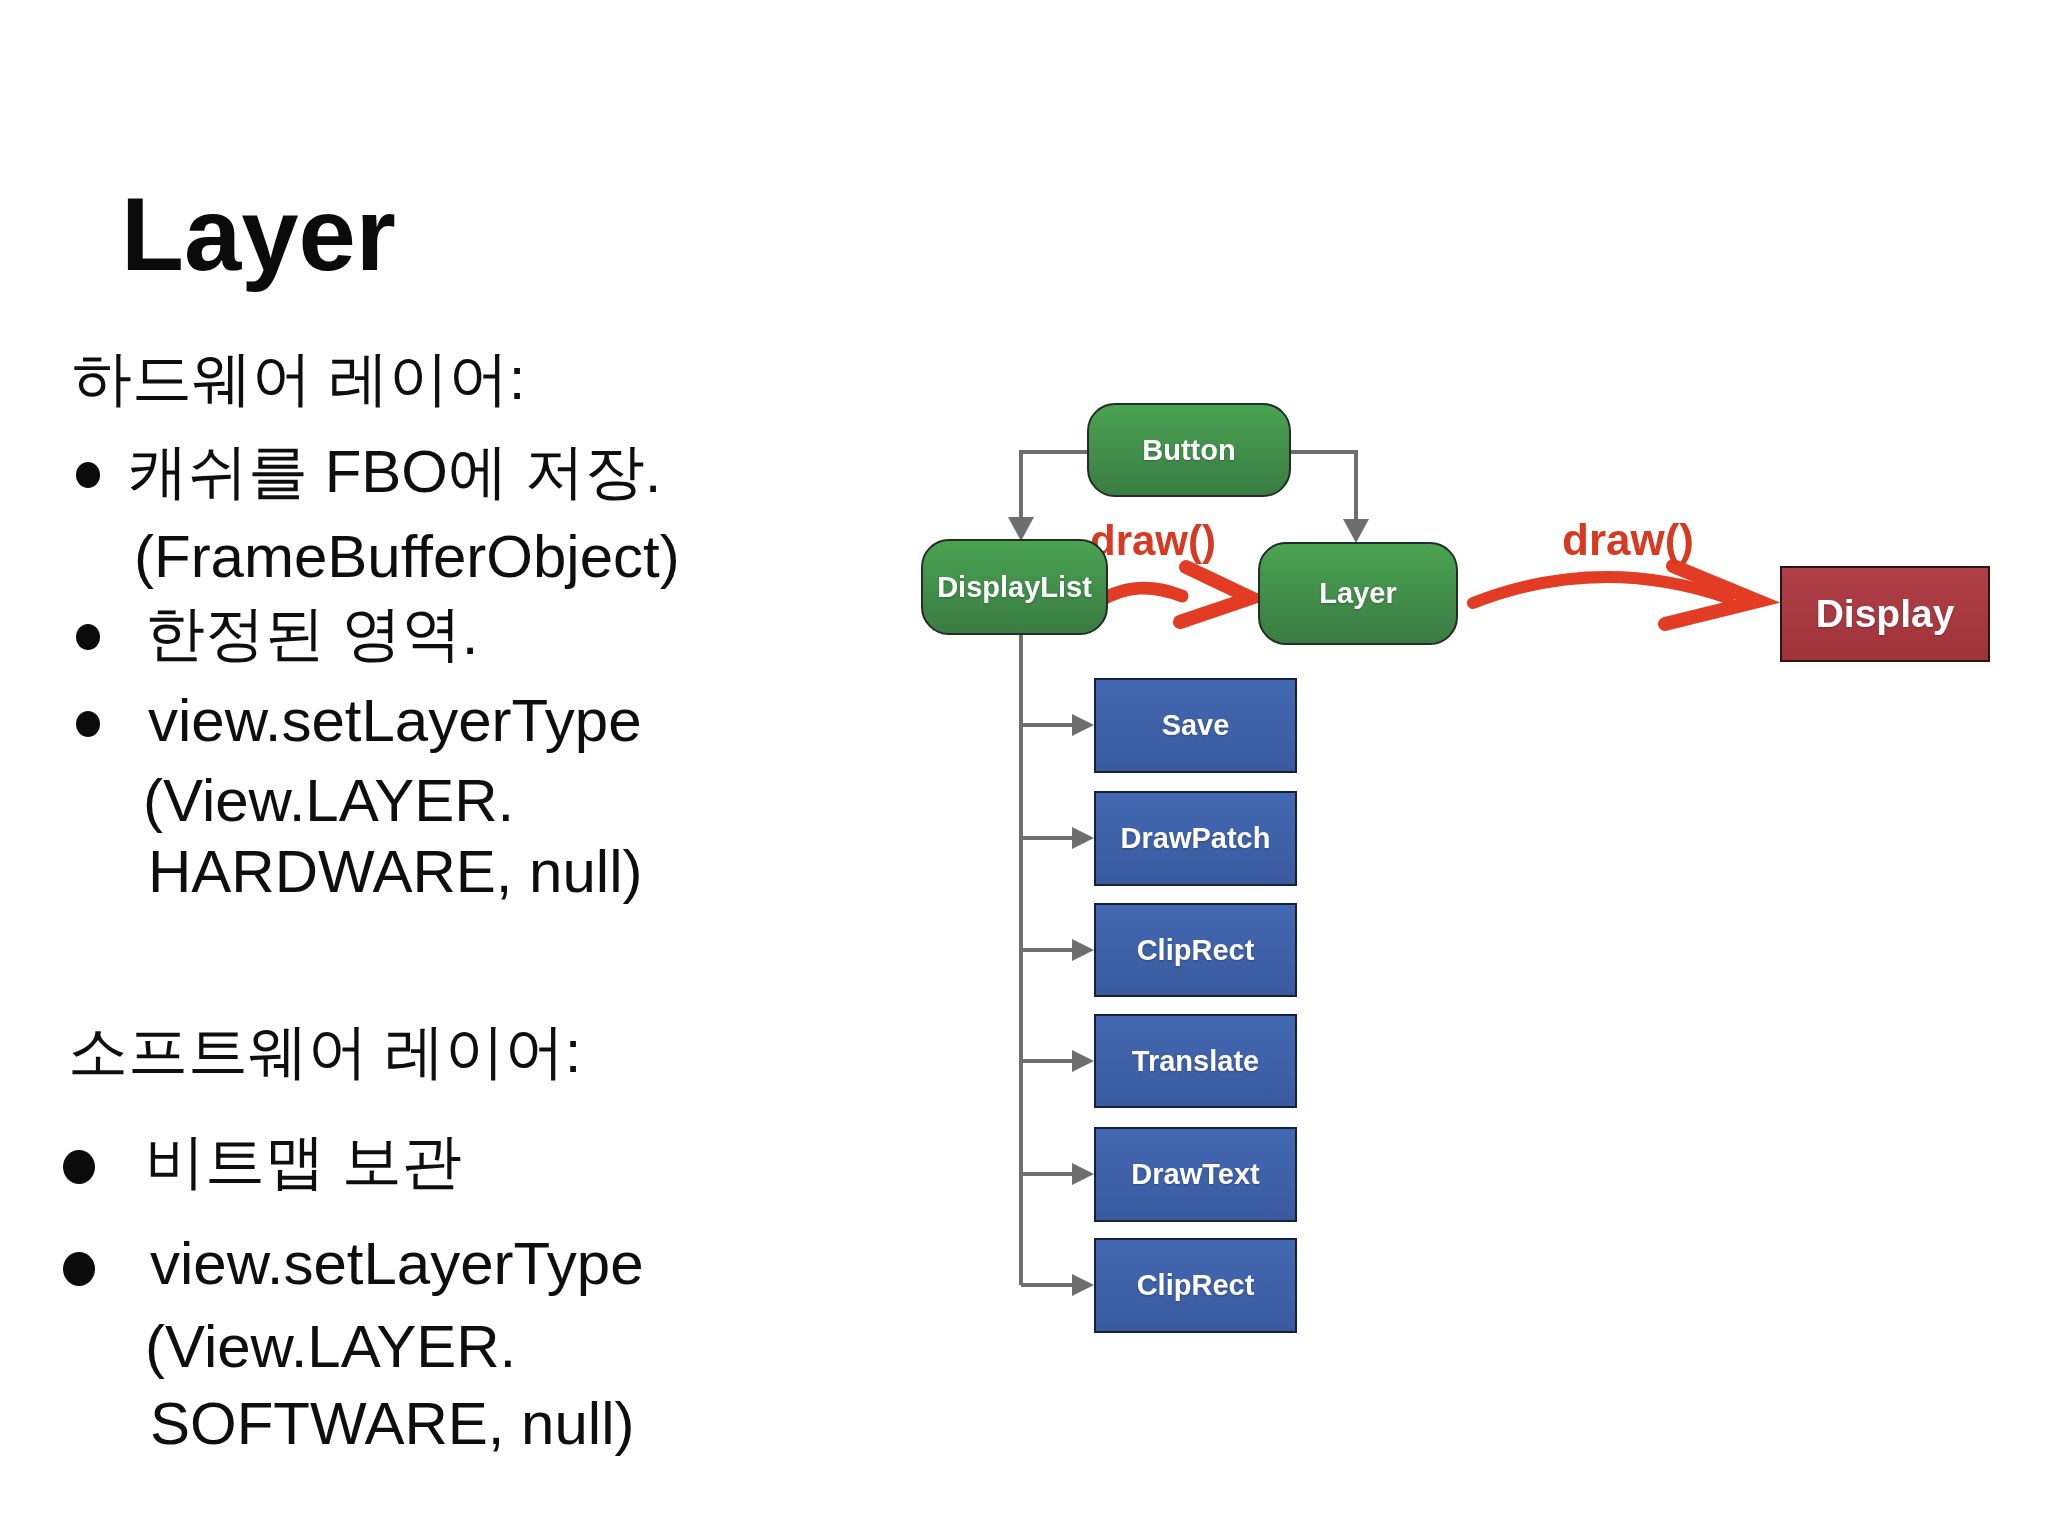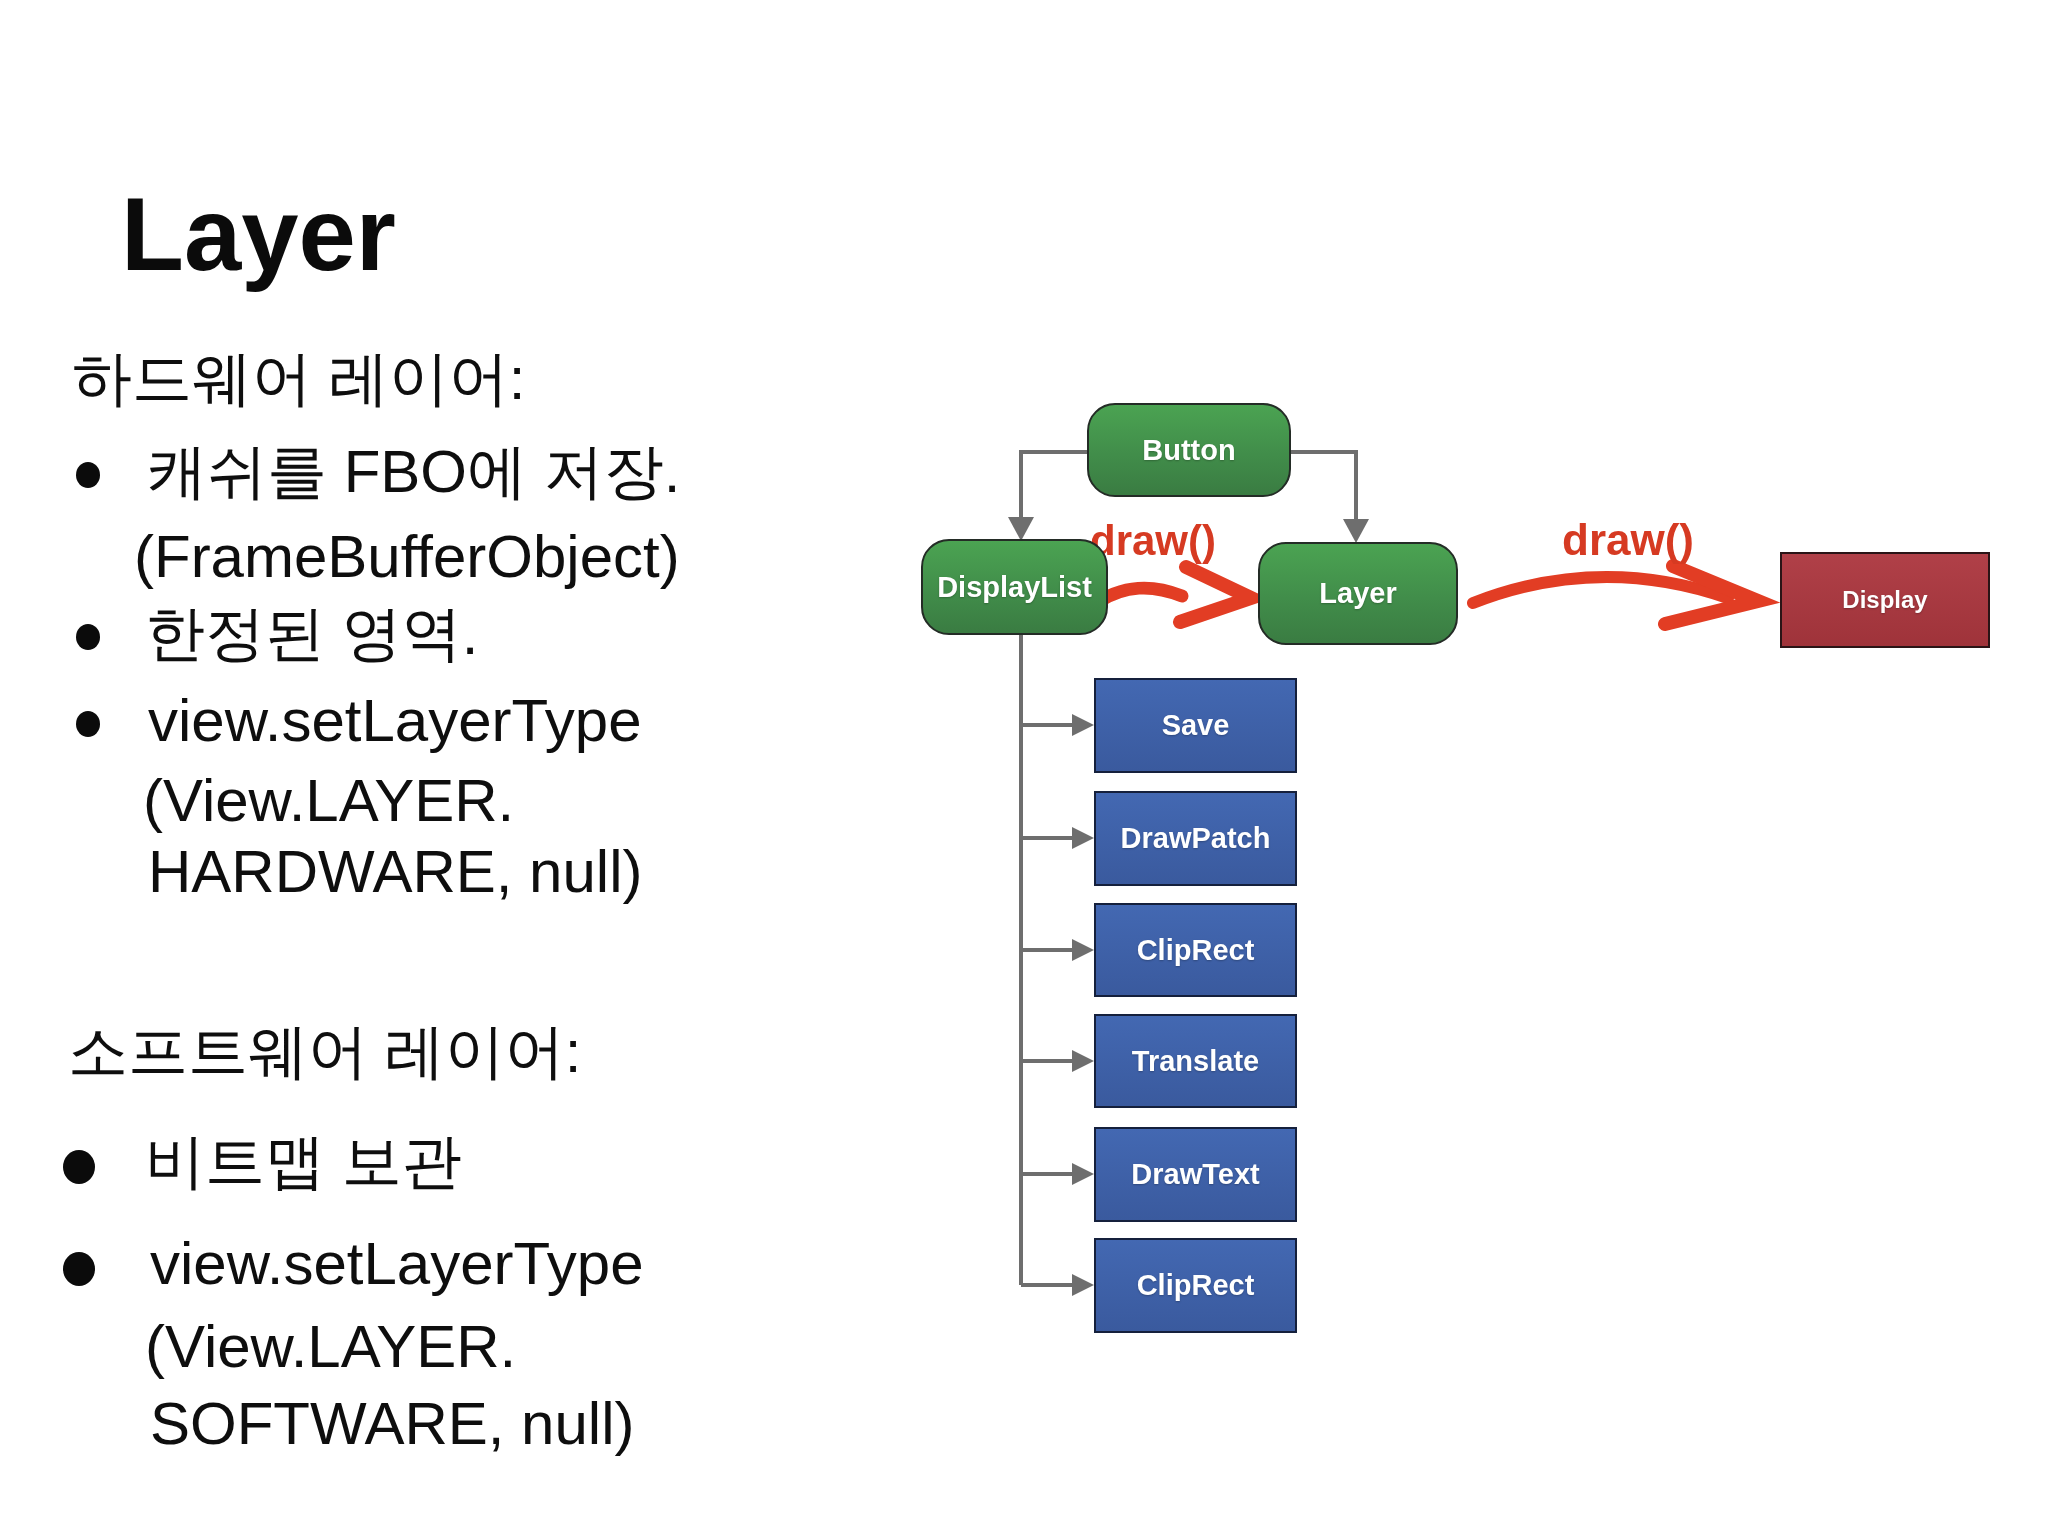--- a/index.html
+++ b/index.html
@@ -59,21 +59,21 @@
 </head>
 <body>
 
 <div class="slide">
 
   <div class="page-title">Layer</div>
 
   <div class="tline" style="left:72px;top:341px;">하드웨어 레이어:</div>
 
   <span class="bullet-dot dot-sm" style="left:76px;top:462px;"></span>
-  <div class="tline" style="left:147px;top:434px;">캐쉬를 FBO에 저장.</div>
+  <div class="tline" style="left:128px;top:434px;">캐쉬를 FBO에 저장.</div>
   <div class="tline" style="left:134px;top:519px;">(FrameBufferObject)</div>
 
   <span class="bullet-dot dot-sm" style="left:76px;top:624px;"></span>
   <div class="tline" style="left:145px;top:596px;">한정된 영역.</div>
 
   <span class="bullet-dot dot-sm" style="left:76px;top:711px;"></span>
   <div class="tline" style="left:148px;top:683px;">view.setLayerType</div>
   <div class="tline" style="left:143px;top:763px;">(View.LAYER.</div>
   <div class="tline" style="left:148px;top:834px;">HARDWARE, null)</div>
 
@@ -122,21 +122,21 @@
       <path d="M1673,566 L1758,601 L1665,624" stroke-width="14"></path>
     </g>
   </svg>
 
   <div class="draw-label" style="left:1090px;top:517px;">draw()</div>
   <div class="draw-label" style="left:1562px;top:515px;font-size:44px;">draw()</div>
 
   <div class="node node-green" style="left:1087px;top:403px;width:204px;height:94px;">Button</div>
   <div class="node node-green" style="left:921px;top:539px;width:187px;height:96px;">DisplayList</div>
   <div class="node node-green" style="left:1258px;top:542px;width:200px;height:103px;">Layer</div>
-  <div class="node node-red" style="left:1780px;top:552px;width:210px;height:96px;font-size:24px;">Display</div>
+  <div class="node node-red" style="left:1780px;top:566px;width:210px;height:96px;font-size:39px;">Display</div>
 
   <div class="node node-blue" style="left:1094px;top:678px;width:203px;height:95px;">Save</div>
   <div class="node node-blue" style="left:1094px;top:791px;width:203px;height:95px;">DrawPatch</div>
   <div class="node node-blue" style="left:1094px;top:903px;width:203px;height:94px;">ClipRect</div>
   <div class="node node-blue" style="left:1094px;top:1014px;width:203px;height:94px;">Translate</div>
   <div class="node node-blue" style="left:1094px;top:1127px;width:203px;height:95px;">DrawText</div>
   <div class="node node-blue" style="left:1094px;top:1238px;width:203px;height:95px;">ClipRect</div>
 
 </div>
 

